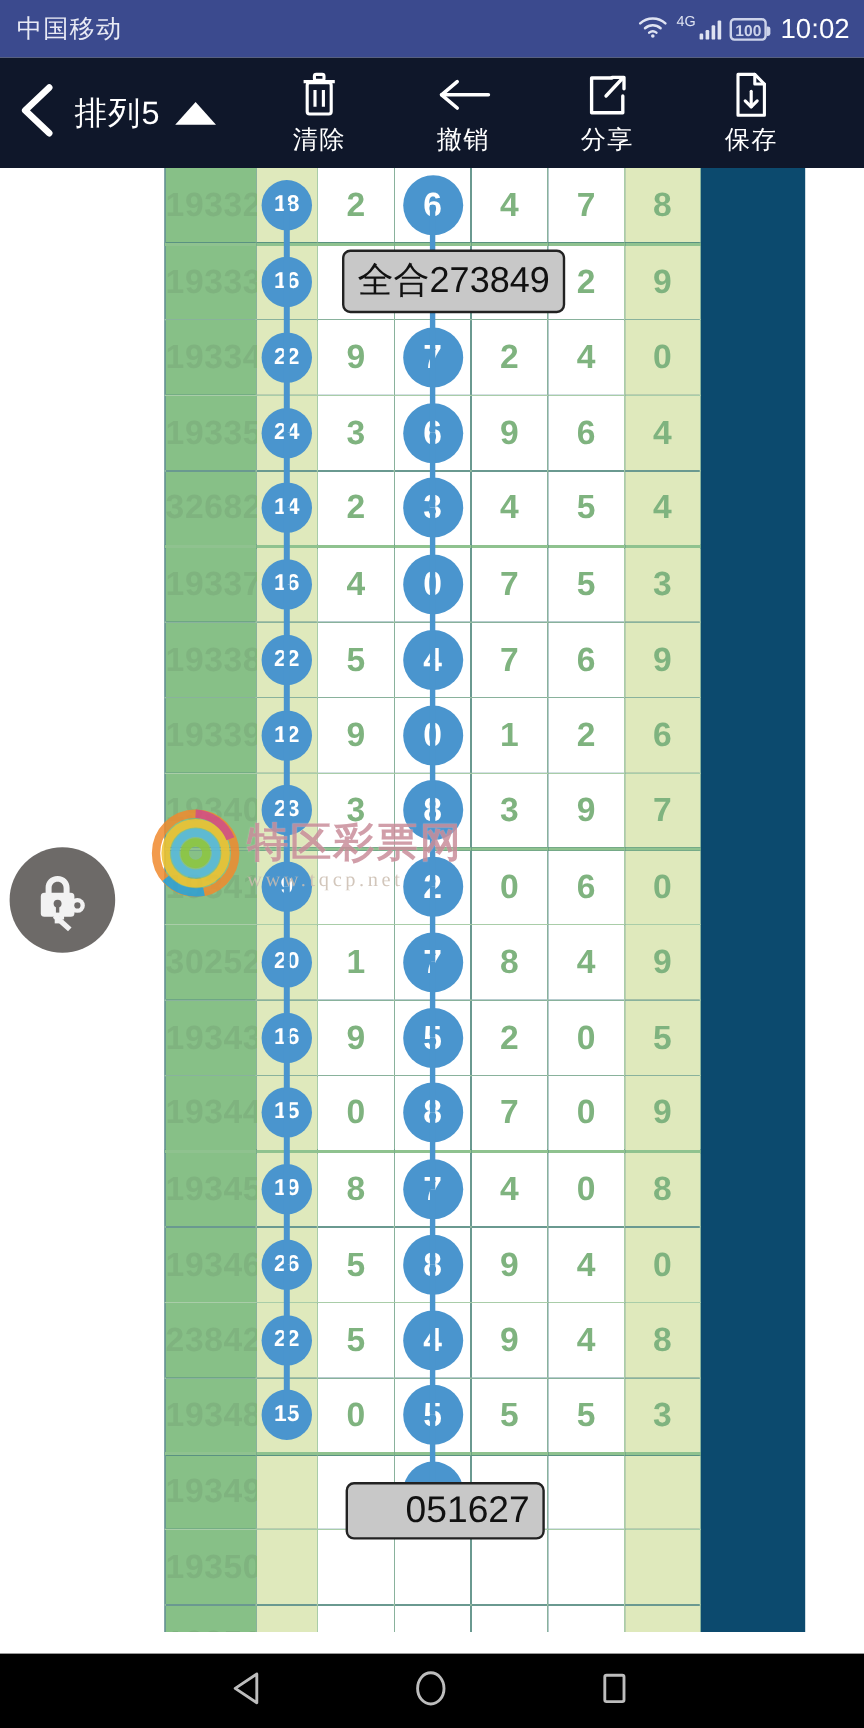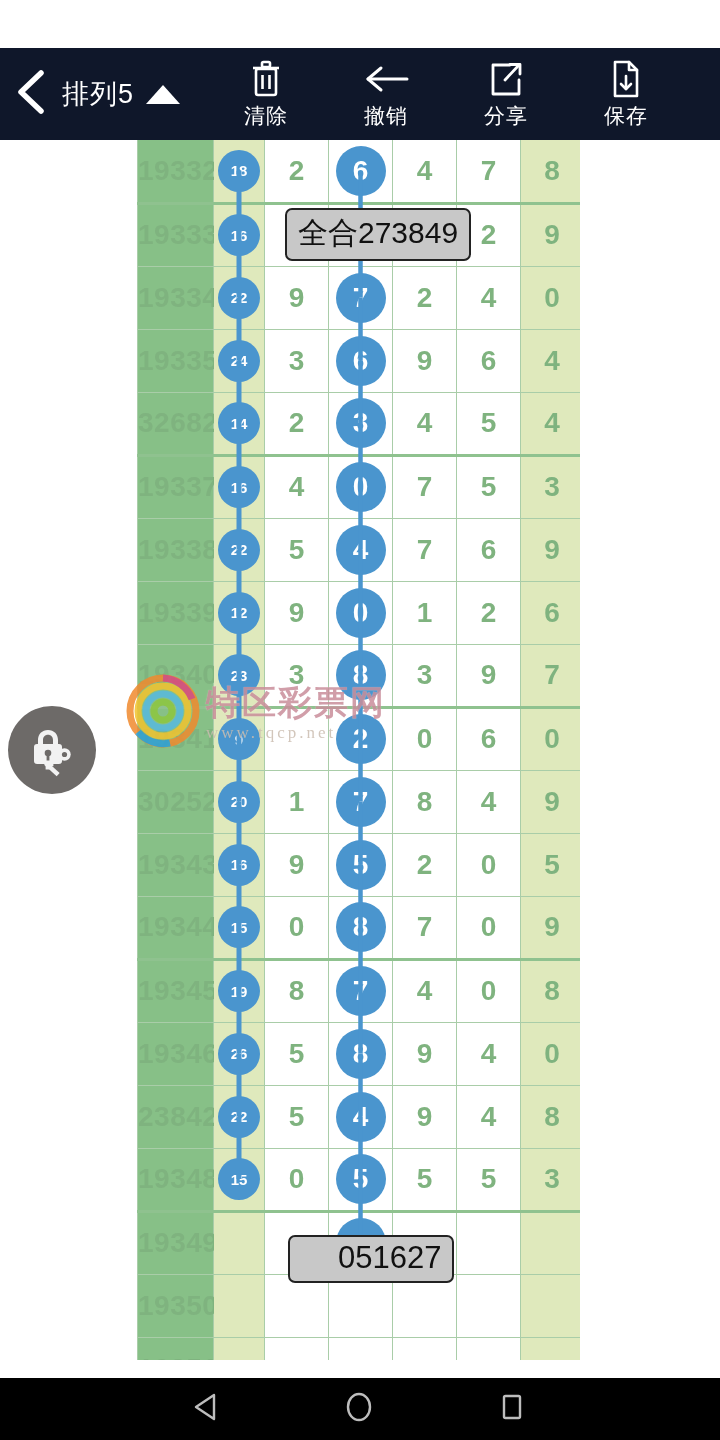--- a/index.html
+++ b/index.html
@@ -36,37 +36,37 @@
   .tb-item{ width:120px; height:92px; display:flex; flex-direction:column;
     align-items:center; justify-content:center; gap:3px; color:#fff; }
   .tb-item .lbl{ font-size:21px; letter-spacing:1px; }
   .tb-ic{ height:40px; display:flex; align-items:center; justify-content:center;}
 
   
   .lockbadge{ position:absolute; left:8px; top:706px; width:88px; height:88px;
     border-radius:50%; background:#6d6a68; display:flex; align-items:center; justify-content:center; }
 
   
-  .tablewrap{ position:absolute; left:137px; top:140px; width:443px; height:1220px;
+  .tablewrap{ position:absolute; left:137px; top:140px; width:534px; height:1220px;
     overflow:hidden; background:#0c4a6e; }
   table.grid{ border-collapse:collapse; width:443px; table-layout:fixed; }
   table.grid td{ height:63px; border:1px solid #a9cda8; text-align:center;
     font-size:28px; font-weight:bold; color:#7fb37f; position:relative; }
   td.c-period{ width:76px; background:#87c087; color:#ffffff; font-size:23px;
     letter-spacing:0.5px; border-color:#9ccb9c;}
   td.c-sum{ width:51px; background:#dfe9bc; border-color:#c3d6a2;}
   td.c-d{ width:64px; background:#ffffff;}
   td.c-last{ width:63px; background:#dfe9bc; color:#8fb98f; font-size:24px;
     border-left:3px solid #a2c9a2; border-right:3px solid #a2c9a2;}
   tr.grp td{ border-top:3px solid #8fc28f; }
   tr.first td{ border-top:none; }
 
   .sumdot{ position:absolute; left:50%; top:50%; transform:translate(-50%,-50%);
     width:42px;height:42px;border-radius:50%; background:#4a95ce; color:#fff;
-    font-size:15px; font-weight:bold; display:flex; align-items:center; justify-content:center; }
+    font-size:19px; font-weight:bold; display:flex; align-items:center; justify-content:center; }
   .hit{ position:absolute; left:50%; top:50%; transform:translate(-50%,-50%);
     width:50px;height:50px;border-radius:50%; background:#4a95ce; color:#fff;
     font-size:28px; font-weight:bold; display:flex; align-items:center; justify-content:center; }
   .hit.blank{ font-size:0; }
 
   
   .lines{ position:absolute; left:0; top:0; width:443px; height:1220px; pointer-events:none; }
 
   
   .watermark{ position:absolute; left:126px; top:673px; width:320px; height:80px;
@@ -86,20 +86,44 @@
 
   
   .navbar{ position:absolute; left:0; top:1378px; width:720px; height:62px;
     background:#000; display:flex; align-items:center; justify-content:center; gap:122px; }
 </style>
 </head>
 <body>
 
 <div id="app">
 
+  <div class="statusbar">
+    <span class="sb-carrier">中国移动</span>
+    <div class="sb-right">
+      <span>
+        <svg width="26" height="20" viewBox="0 0 26 20">
+            <g fill="none" stroke="#dfe3f2" stroke-width="2.1" stroke-linecap="round">
+        <path d="M2.5 7.5A15.5 15.5 0 0 1 23.5 7.5"></path>
+              <path d="M6.5 11.5A10 10 0 0 1 19.5 11.5"></path>
+        <path d="M10 15.2A4.8 4.8 0 0 1 16 15.2"></path>
+            </g>
+            <circle cx="13" cy="18" r="1.5" fill="#dfe3f2"></circle>
+          </svg>
+      </span>
+      <span class="sb-4g">4G</span>
+      <span class="bars">
+          <i></i>
+          <i></i>
+          <i></i>
+          <i></i>
+        </span>
+      <span class="sb-bat">100</span>
+      <span class="sb-time">10:02</span>
+    </div>
+  </div>
 
   <div class="toolbar">
     <div class="tb-back">
       <span>
         <svg width="34" height="46" viewBox="0 0 34 46">
             <polyline points="27,4 7,23 27,42" fill="none" stroke="#fff" stroke-width="5.5" stroke-linecap="round" stroke-linejoin="round"></polyline>
           </svg>
       </span>
     </div>
     <div class="tb-title">

